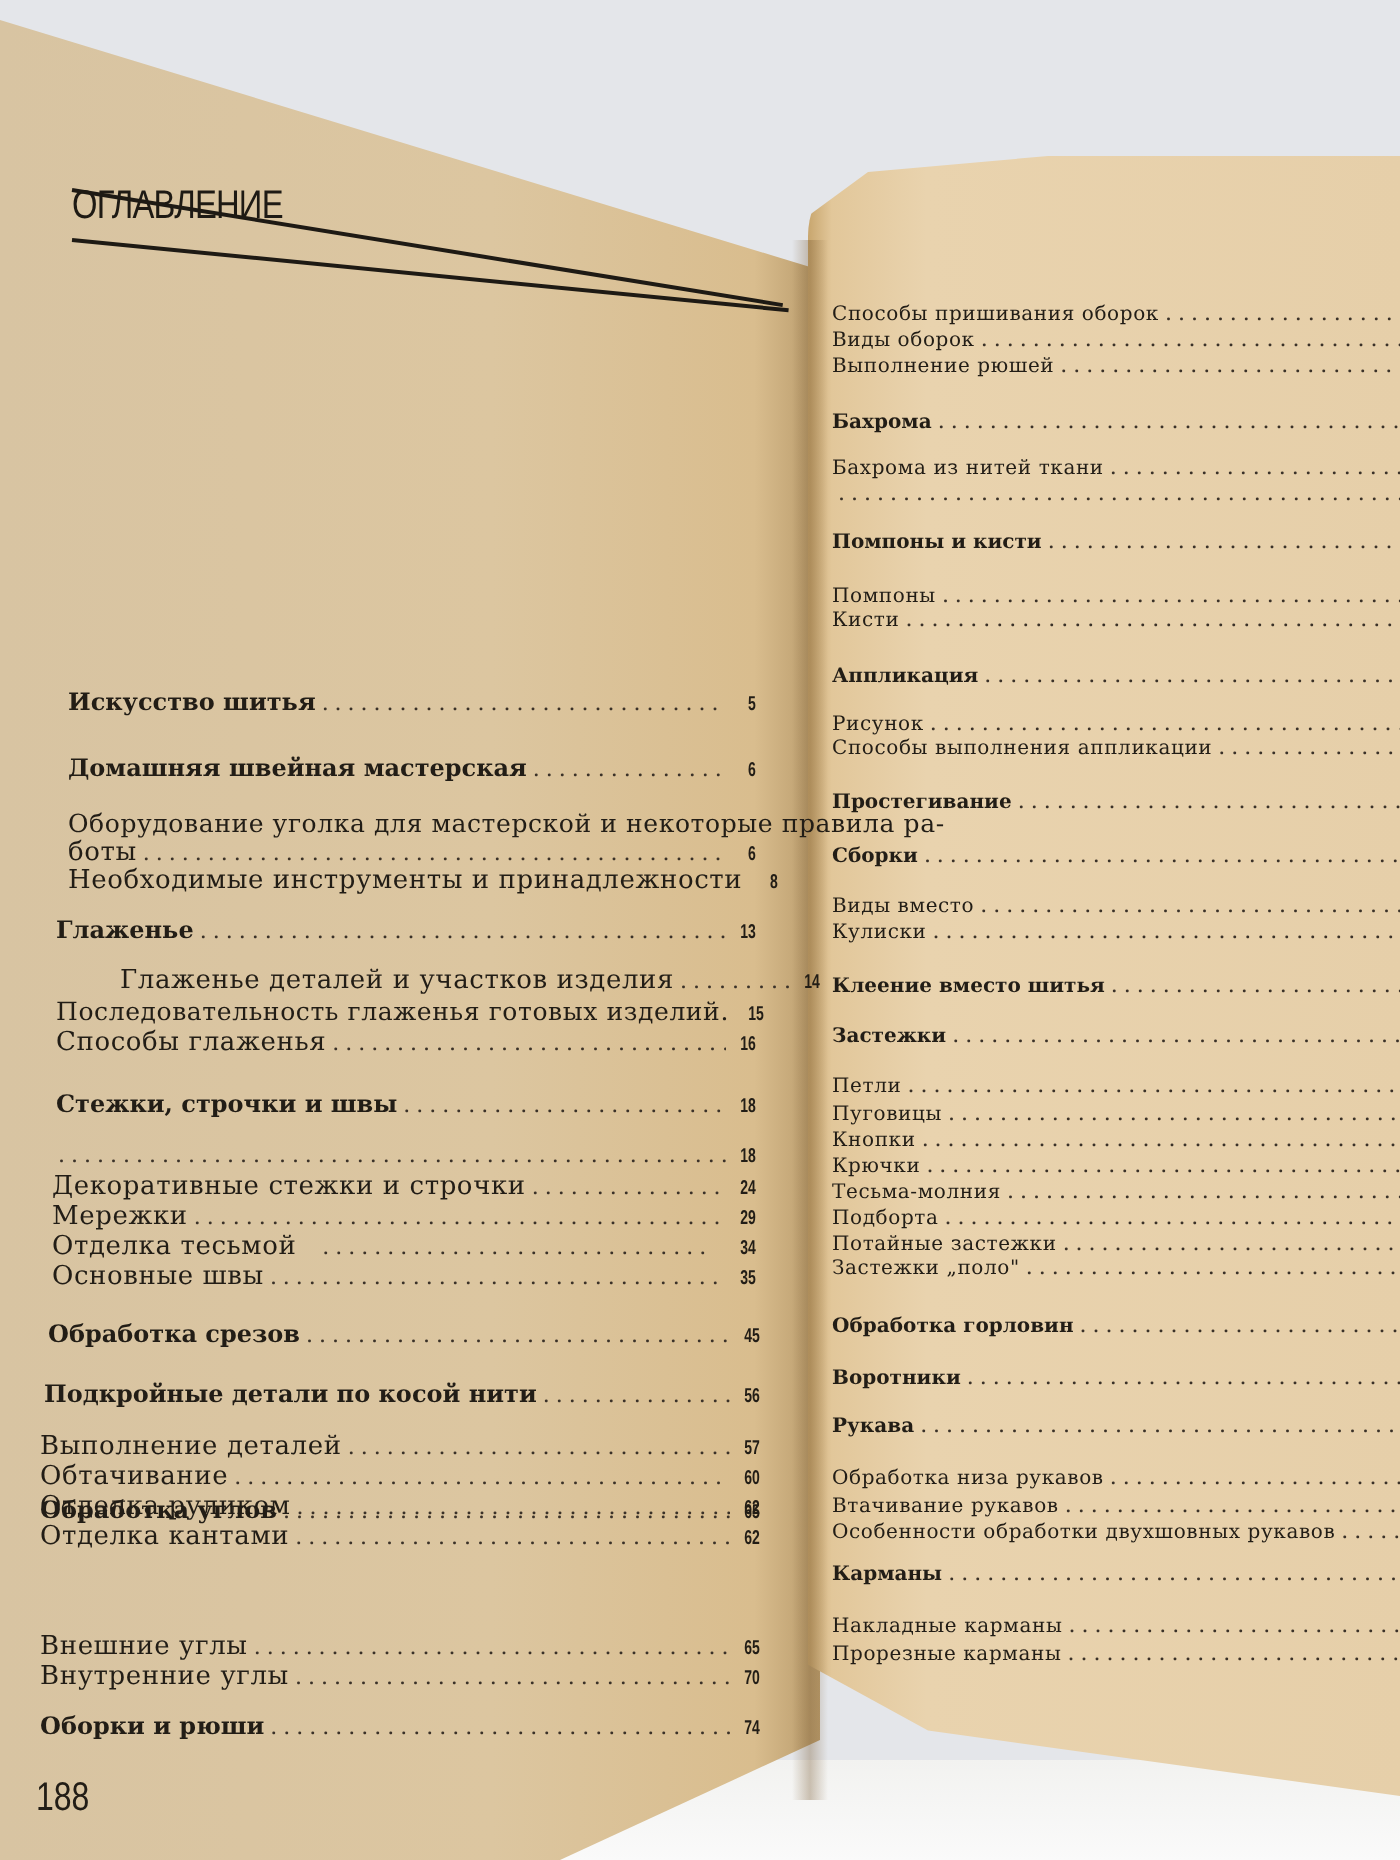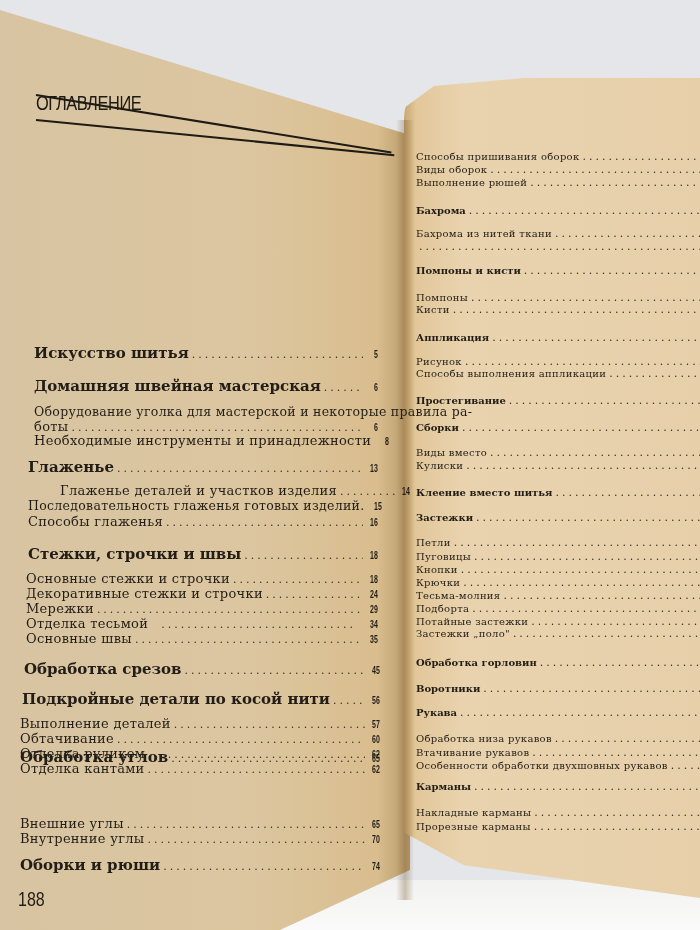--- a/index.html
+++ b/index.html
@@ -47,21 +47,21 @@
   .toc-row .label { flex: 0 0 auto; }
   .toc-row .dots {
     flex: 1 1 auto; overflow: hidden; margin: 0 3px; letter-spacing: 3px;
     color: #3a3128; font-size: 11px;
   }
   .toc-row .dots::before { content: "................................................................................................................................................"; }
   .toc-row .num {
     flex: 0 0 auto; font-family: "Liberation Sans", sans-serif; font-size: 10px;
     transform: scaleX(0.7); font-weight: bold; width: 14px; text-align: right;
   }
-  .chapter .label { font-weight: bold; font-size: 15px; }
+  .chapter .label { font-weight: bold; font-size: 12px; }
   .section .label { font-size: 13px; letter-spacing: 0.3px; }
   .right .chapter .label { font-size: 10px; }
   .right .section .label { font-size: 10px; }
 
   .page-number {
     position: absolute; left: 18px; top: 888px;
     font-family: "Liberation Sans", sans-serif; font-size: 20px; color: #221d16;
     transform: scaleX(0.8); transform-origin: left;
   }
 </style>
@@ -122,21 +122,20 @@
       <span class="label">Способы глаженья</span>
         <span class="dots"></span>
         <span class="num">16</span>
     </div>
     <div class="toc-row chapter" style="left:28px; top:545px; width:352px;">
       <span class="label">Стежки, строчки и швы</span>
         <span class="dots"></span>
         <span class="num">18</span>
     </div>
     <div class="toc-row section" style="left:26px; top:571px; width:354px;">
-      <span class="label">Основные стежки и строчки</span>
         <span class="dots"></span>
         <span class="num">18</span>
     </div>
     <div class="toc-row section" style="left:26px; top:586px; width:354px;">
       <span class="label">Декоративные стежки и строчки</span>
         <span class="dots"></span>
         <span class="num">24</span>
     </div>
     <div class="toc-row section" style="left:26px; top:601px; width:354px;">
       <span class="label">Мережки</span>

